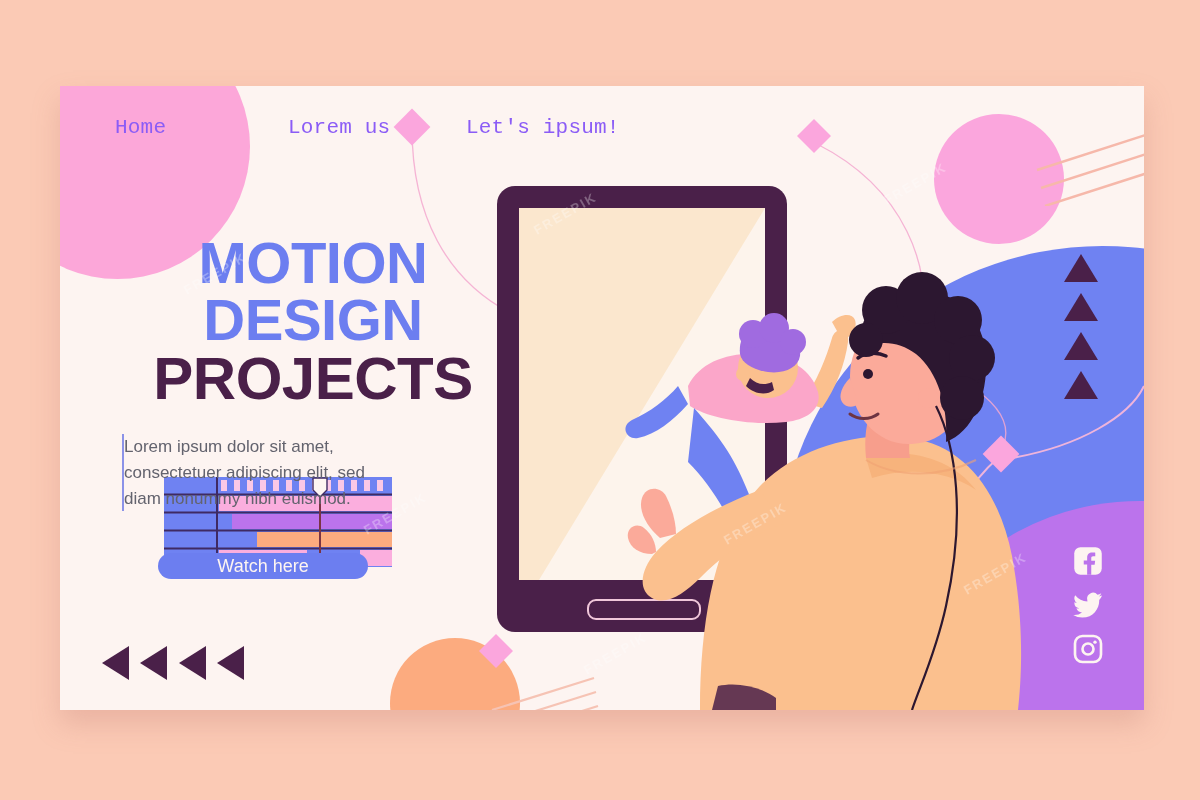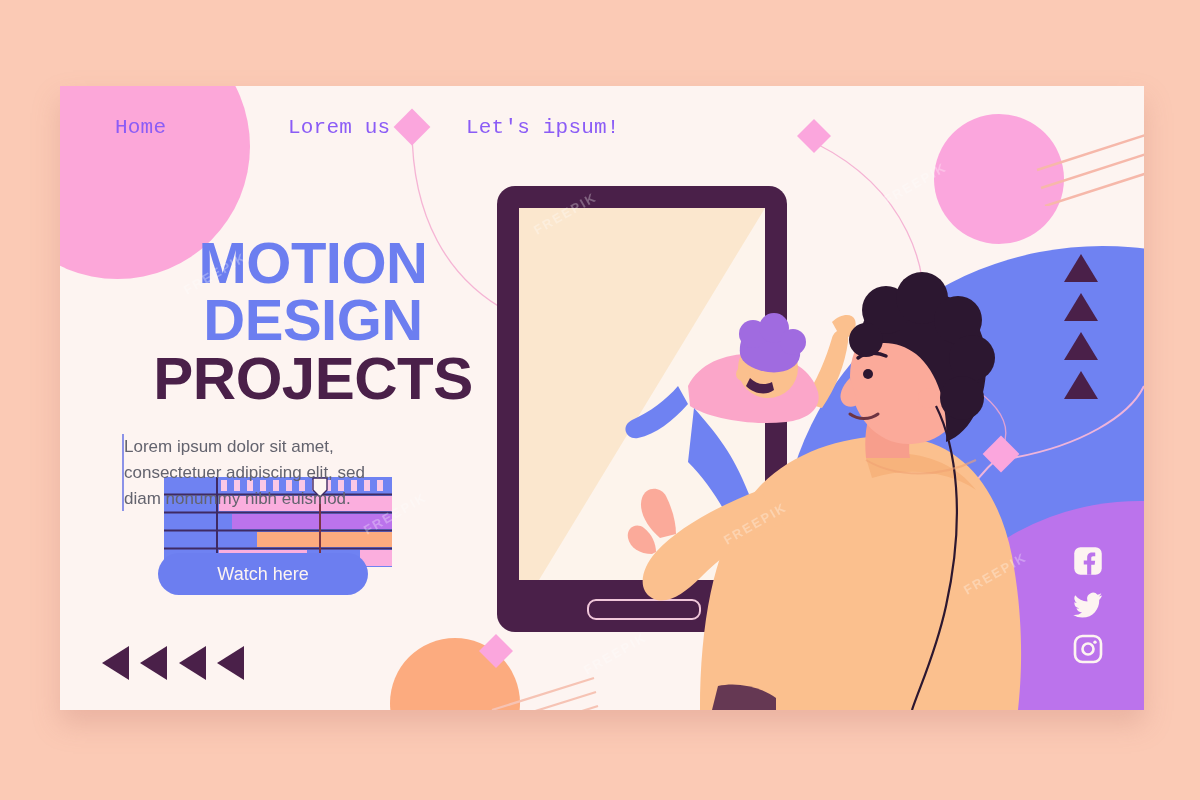--- a/index.html
+++ b/index.html
@@ -157,21 +157,21 @@
     margin: 0;
     font-size: 17px;
     line-height: 1.52;
     color: #63636e;
     max-width: 250px;
   }
 
   .cta {
     position: absolute;
     left: 98px; top: 467px;
-    width: 210px; height: 42px;
+    width: 210px; height: 26px;
     border: 0;
     border-radius: 21px;
     background: #6c7ef0;
     color: #fdf4f1;
     font-family: "Liberation Sans", sans-serif;
     font-size: 18px;
     cursor: pointer;
     z-index: 30;
   }
 

